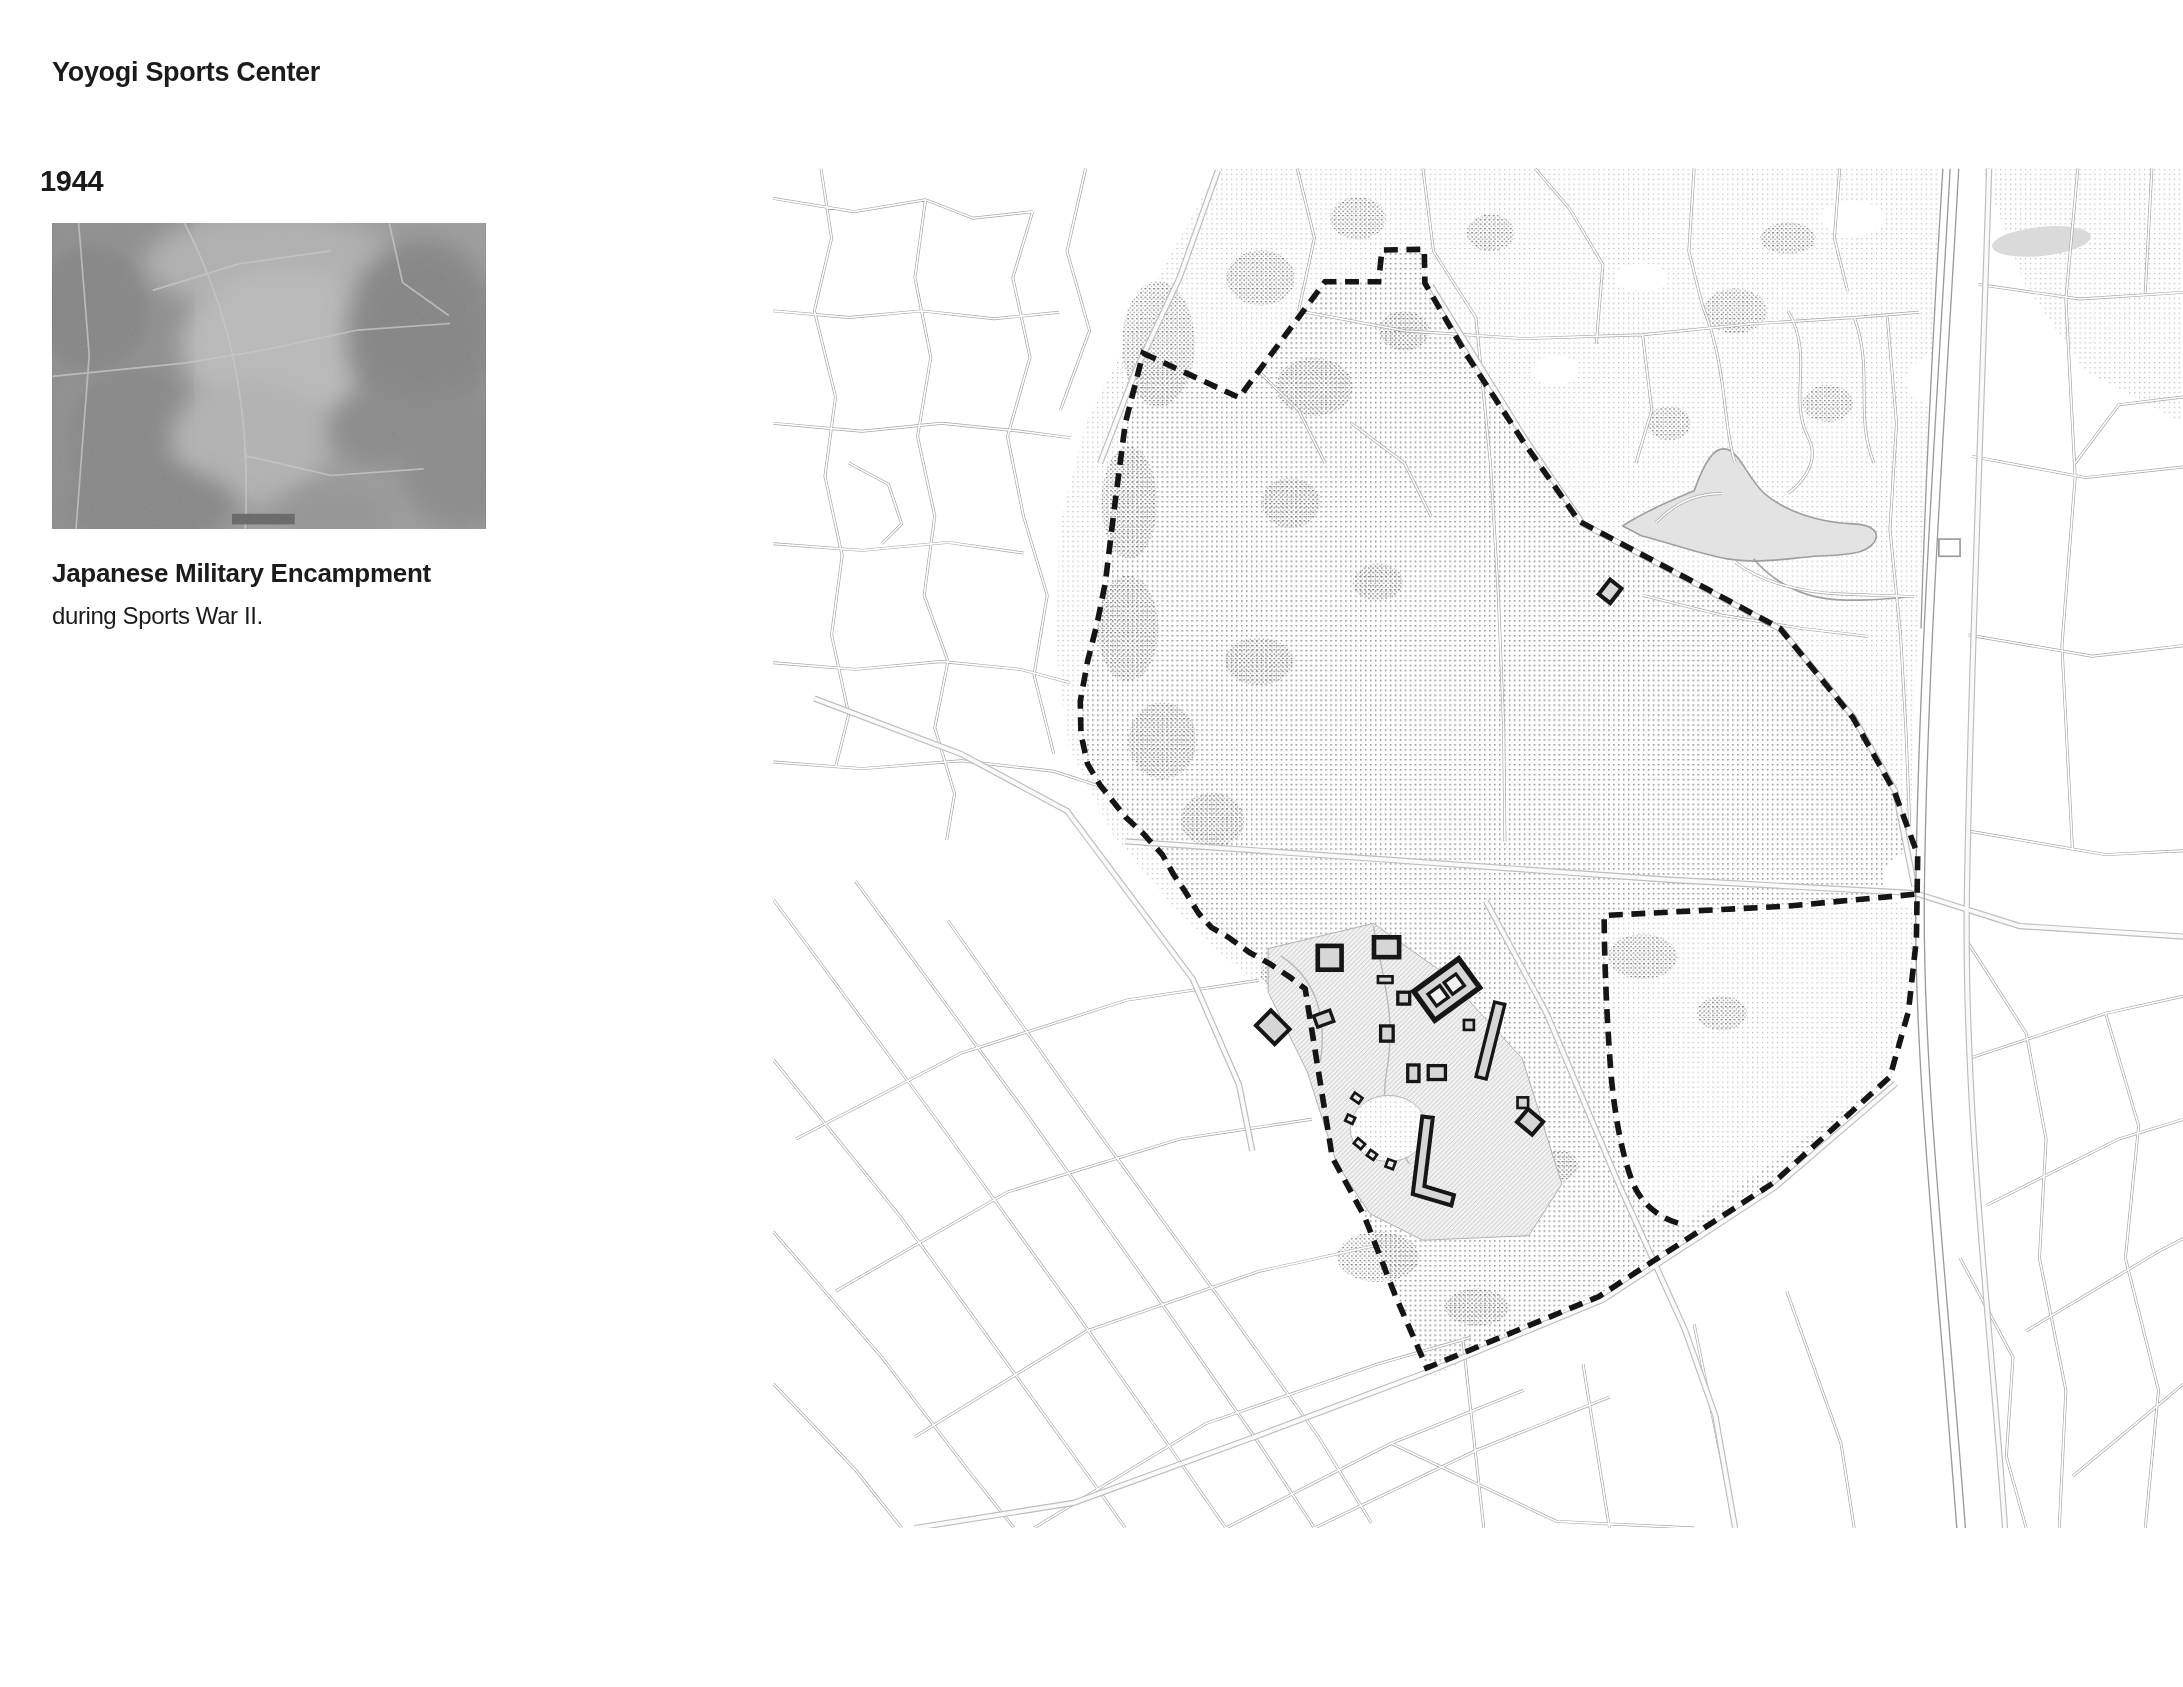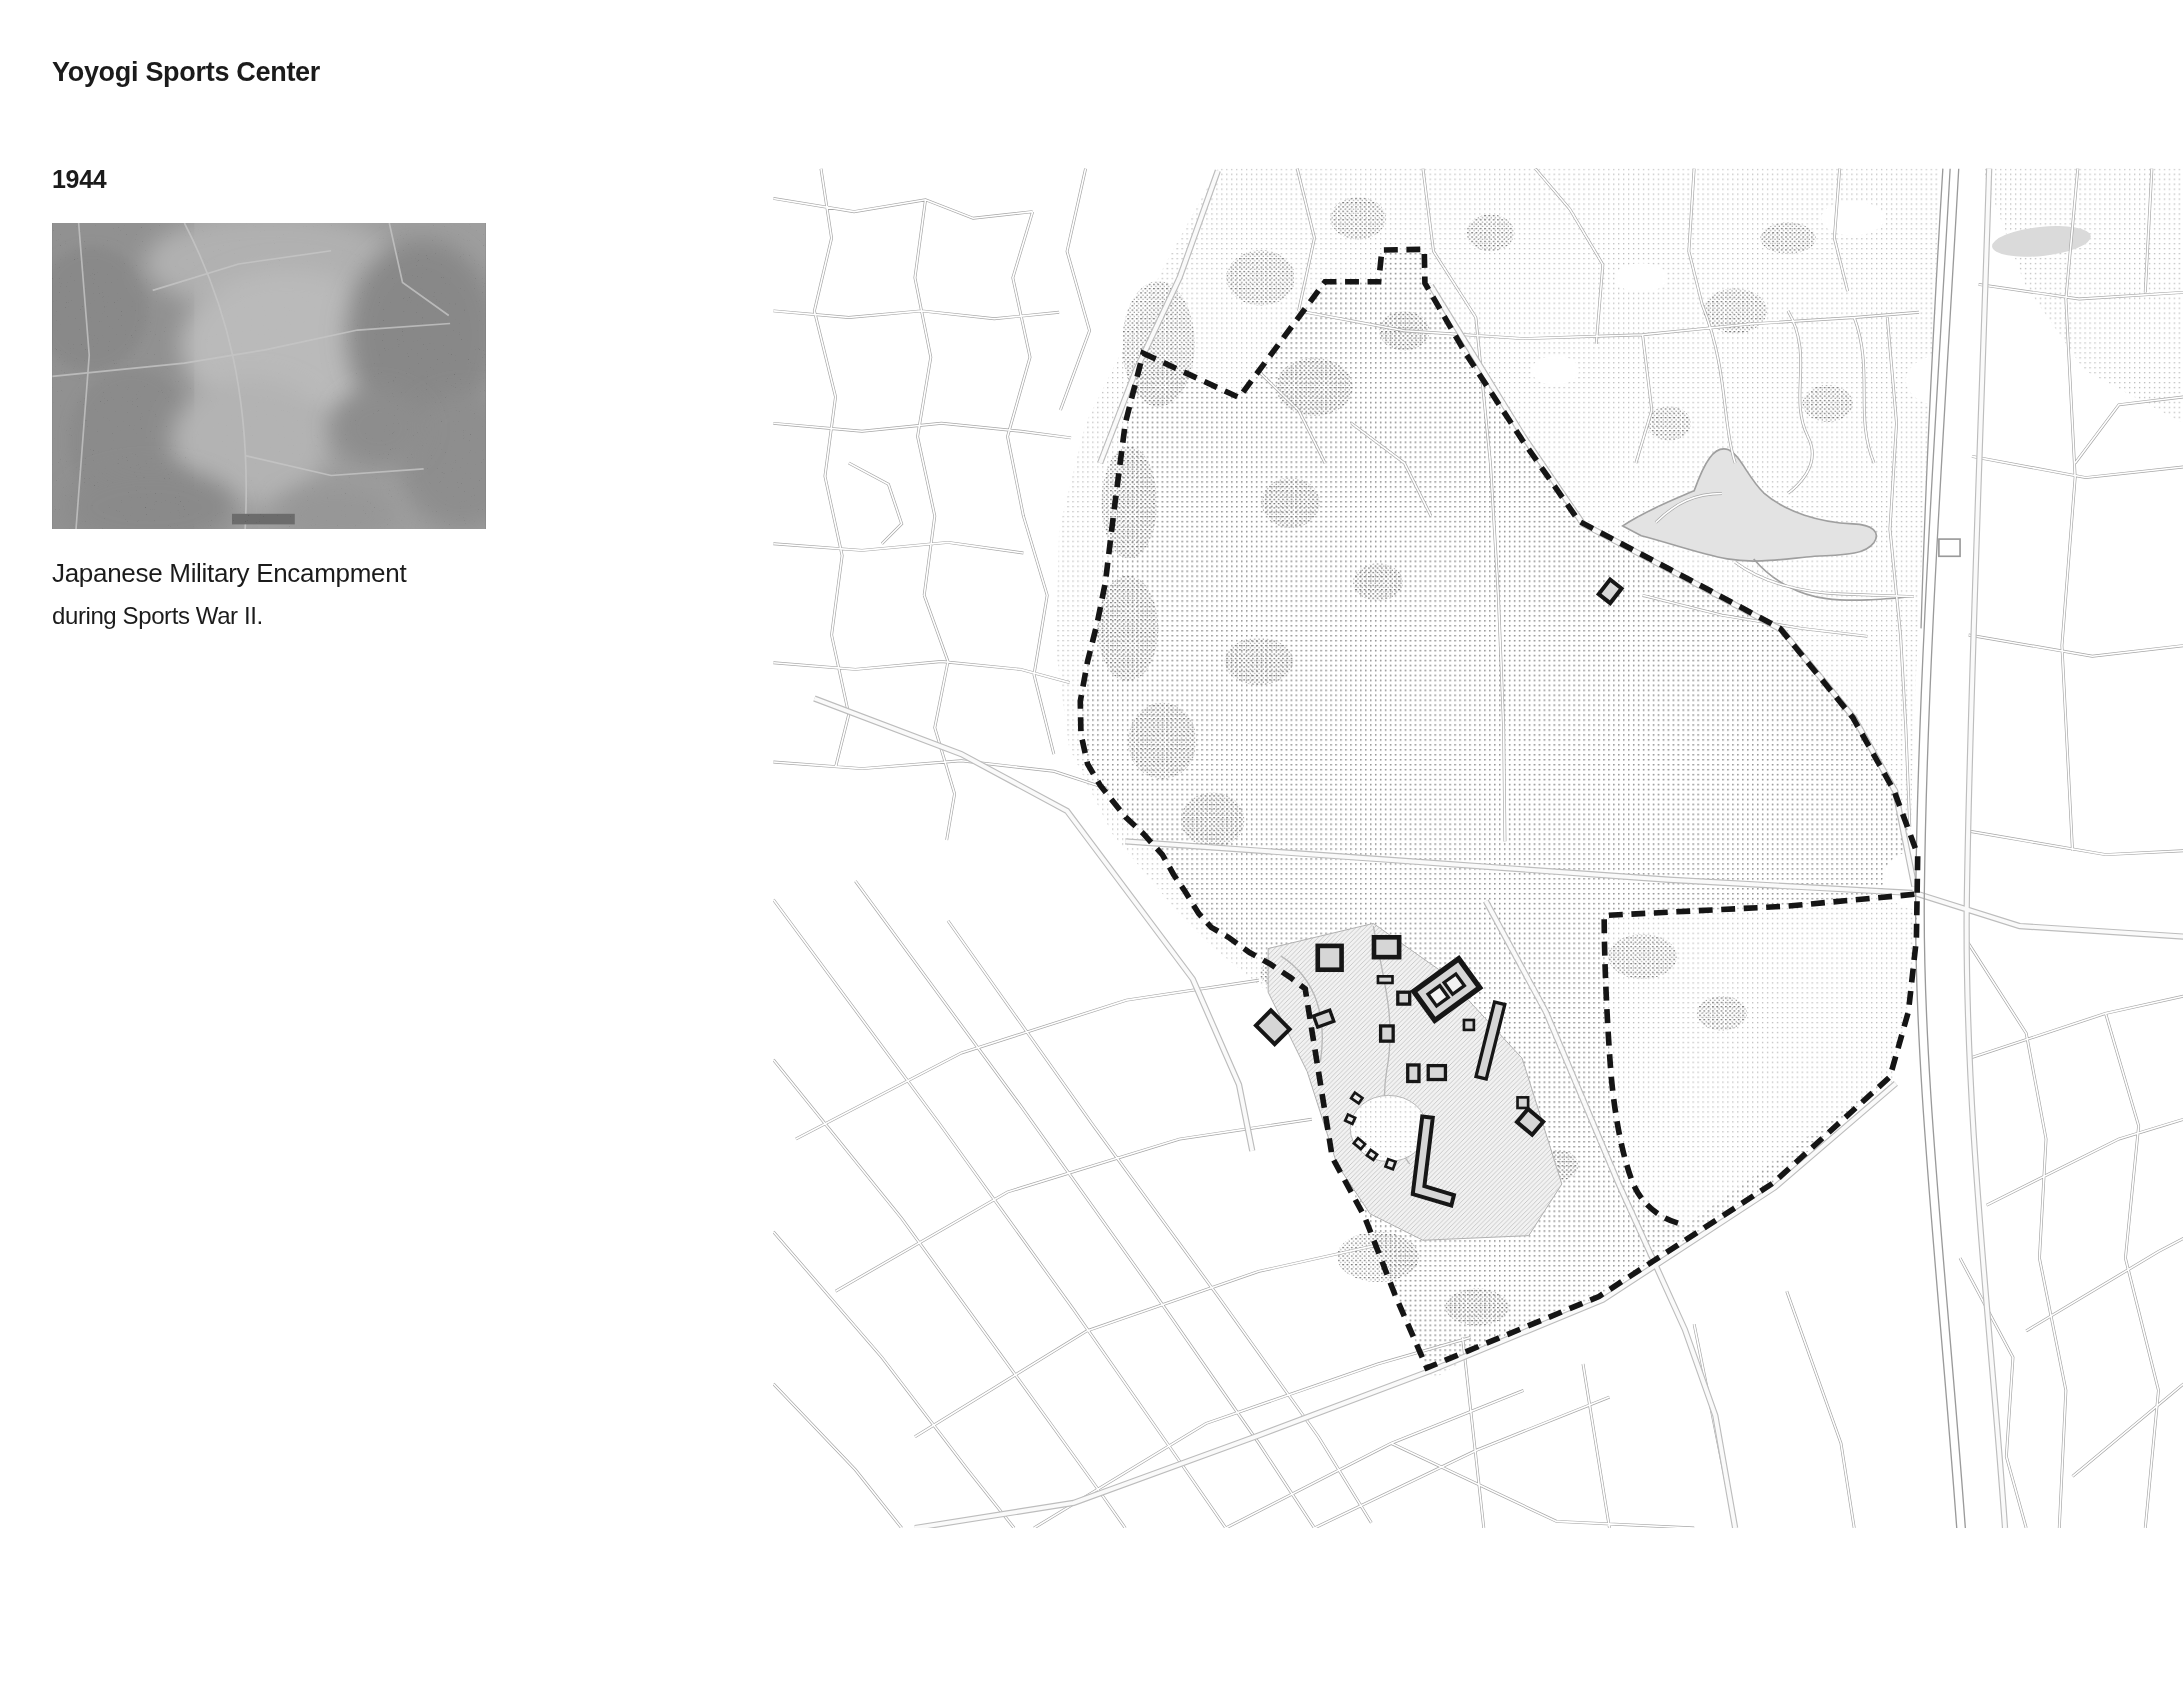--- a/index.html
+++ b/index.html
@@ -1,23 +1,23 @@
 <!DOCTYPE html>
 <html style="font-size:10.6px"><head>
 <meta charset="utf-8">
 <style>
   html,body{margin:0;padding:0;background:#fff;}
   body{width:2183px;height:1687px;position:relative;overflow:hidden;
        font-family:"Liberation Sans","DejaVu Sans",sans-serif;color:#1b1b1b;}
   .abs{position:absolute;}
   #title{left:52px;top:57px;font-size:27px;font-weight:bold;letter-spacing:-0.3px;}
-  #year{left:52px;top:165px;font-size:25px;font-weight:bold;letter-spacing:-0.3px;}
+  #year{left:40px;top:165px;font-size:29px;font-weight:bold;letter-spacing:-0.3px;}
   #photo{left:52px;top:223px;width:434px;height:306px;background:#777;}
   #photo svg{display:block;}
-  #heading{left:52px;top:558px;font-size:26px;font-weight:normal;letter-spacing:-0.3px;}
+  #heading{left:52px;top:558px;font-size:26px;font-weight:bold;letter-spacing:-0.3px;}
   #body-text{left:52px;top:599px;width:655px;font-size:24px;line-height:34px;letter-spacing:-0.4px;}
   #map{left:773px;top:168px;width:1411px;height:1360px;}
   #map svg{display:block;}
   .rc{fill:none;stroke:#a6a6a6;stroke-width:4.4;}
   .ri{fill:none;stroke:#ffffff;stroke-width:2.4;}
   .mc{fill:none;stroke:#bdbdbd;stroke-width:9.5;}
   .mi{fill:none;stroke:#fafafa;stroke-width:6;}
   .rail{fill:none;stroke:#9a9a9a;stroke-width:2;}
   .dash{fill:none;stroke:#151515;stroke-width:8.5;stroke-dasharray:21 13;}
   .bld{fill:#d6d6d6;stroke:#161616;}

